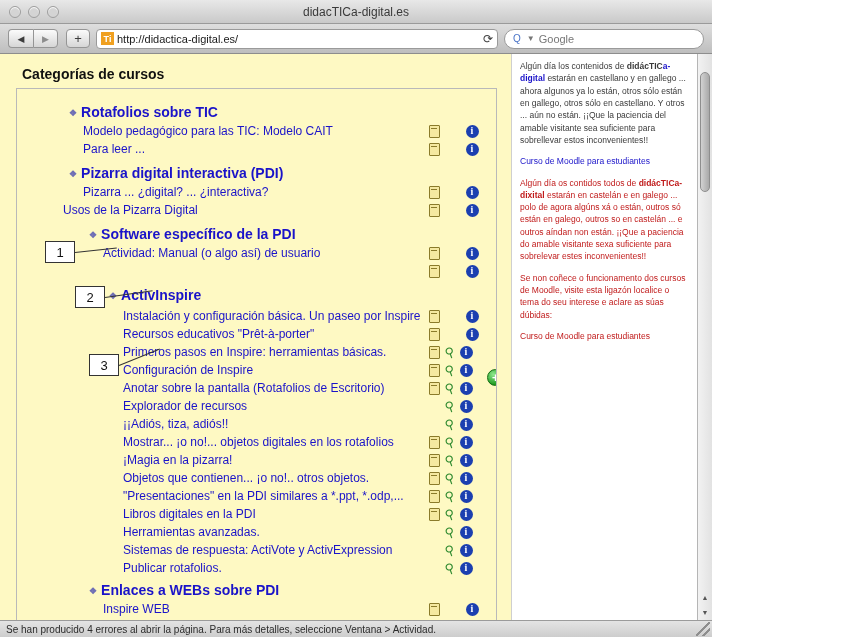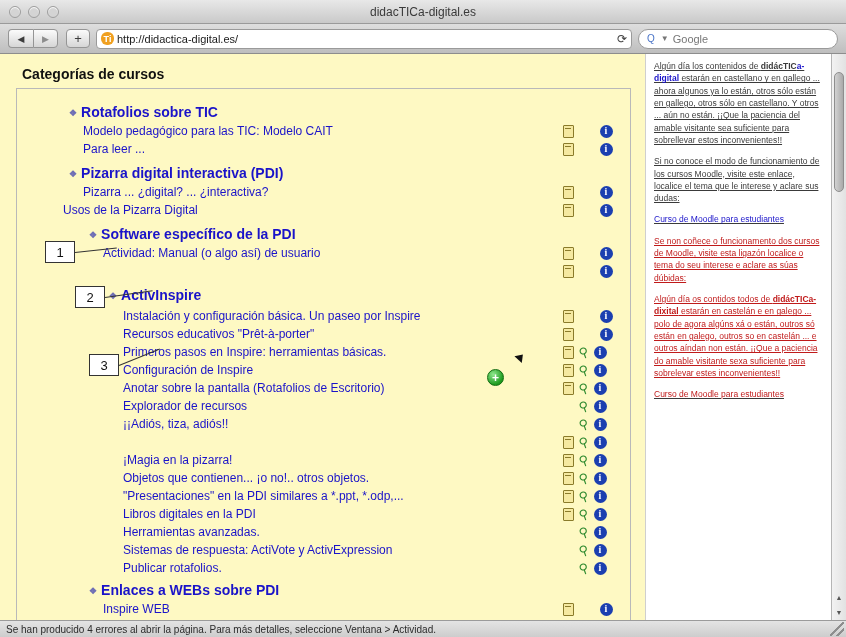--- a/index.html
+++ b/index.html
@@ -5,21 +5,21 @@
   * { box-sizing: border-box; }
   html, body {
     margin: 0; padding: 0;
     width: 846px; height: 637px;
     background: #ffffff;
     font-family: "Liberation Sans", sans-serif;
     overflow: hidden;
   }
   #app {
     position: relative;
-    width: 846px; height: 637px;
+    width: 712px; height: 637px;
     background: #d8d8d8;
     display: flex;
     flex-direction: column;
   }
 
   
   .titlebar {
     height: 24px;
     background: linear-gradient(#e8e8e8, #c9c9c9);
     border-bottom: 1px solid #9a9a9a;
@@ -98,21 +98,21 @@
     position: relative;
     min-width: 0;
   }
   .favicon {
     width: 13px; height: 13px;
     background: #f0a020;
     color: #ffffff;
     font-size: 9px;
     font-weight: bold;
     display: flex; align-items: center; justify-content: center;
-    border-radius: 6px;
+    border-radius: 0;
     margin-right: 3px;
     flex: 0 0 auto;
   }
   .urltext { white-space: nowrap; overflow: hidden; text-overflow: ellipsis; }
   .reload {
     margin-left: auto;
     font-size: 12px;
     color: #444;
     padding-left: 6px;
   }
@@ -305,21 +305,21 @@
     width: 186px;
     flex: 0 0 auto;
     border-left: 1px solid #cfcfcf;
     padding: 6px 8px 6px 8px;
     font-size: 8.5px;
     line-height: 1.45;
     color: #3a3a3a;
     background: #ffffff;
     overflow: hidden;
   }
-  .sidebar p { margin: 0 0 9px 0; text-decoration: underline; }
+  .sidebar p { margin: 0 0 9px 0; }
   .sb-blue { color: #1a13c9; }
   .sb-red { color: #c01a1a; }
   .sb-strong { font-weight: bold; }
   .sb-link { color: #1a13c9; }
   .sb-link-red { color: #c01a1a; }
 
   
   .vscroll {
     width: 15px;
     flex: 0 0 auto;
@@ -608,20 +608,21 @@
               <span class="ic">
                   <span class="ic-key">⚲</span>
                 </span>
               <span class="ic">
                   <span class="ic-info">i</span>
                 </span>
             </span>
           </div>
 
           <div class="row indent-3">
+            <span class="label">Mostrar... ¡o no!... objetos digitales en los rotafolios</span>
             <span class="spacer"></span>
             <span class="icons">
               <span class="ic">
                   <span class="ic-summary"></span>
                 </span>
               <span class="ic">
                   <span class="ic-key">⚲</span>
                 </span>
               <span class="ic">
                   <span class="ic-info">i</span>
@@ -767,26 +768,25 @@
           <div class="green-badge" style="left:470px; top:280px;">+</div>
 
         </div>
       </div>
     </div>
 
     <div class="sidebar">
       <p>
         <span>Algún día los contenidos de </span><span class="sb-strong">didácTIC</span><span class="sb-strong sb-blue">a-digital</span><span> estarán en castellano y en gallego ... ahora algunos ya lo están, otros sólo están en gallego, otros sólo en castellano. Y otros ... aún no están. ¡¡Que la paciencia del amable visitante sea suficiente para sobrellevar estos inconvenientes!!</span>
       </p>
-      <p>Si no conoce el modo de funcionamiento de los cursos Moodle, visite este enlace, localice el tema que le interese y aclare sus dudas:</p>
       <p><a class="sb-link">Curso de Moodle para estudiantes</a></p>
-      <p class="sb-red">Se non coñece o funcionamento dos cursos de Moodle, visite esta ligazón localice o tema do seu interese e aclare as súas dúbidas:</p>
       <p class="sb-red">
         <span>Algún día os contidos todos de </span><span class="sb-strong">didácTICa-dixital</span><span> estarán en castelán e en galego ... polo de agora algúns xá o están, outros só están en galego, outros so en castelán ... e outros aíndan non están. ¡¡Que a paciencia do amable visitante sexa suficiente para sobrelevar estes inconvenientes!!</span>
       </p>
+      <p class="sb-red">Se non coñece o funcionamento dos cursos de Moodle, visite esta ligazón localice o tema do seu interese e aclare as súas dúbidas:</p>
       <p><a class="sb-link-red">Curso de Moodle para estudiantes</a></p>
     </div>
 
     <div class="vscroll">
       <div class="vthumb"></div>
       <div class="vs-arrow up">▲</div>
       <div class="vs-arrow down">▼</div>
     </div>
   </div>
 

